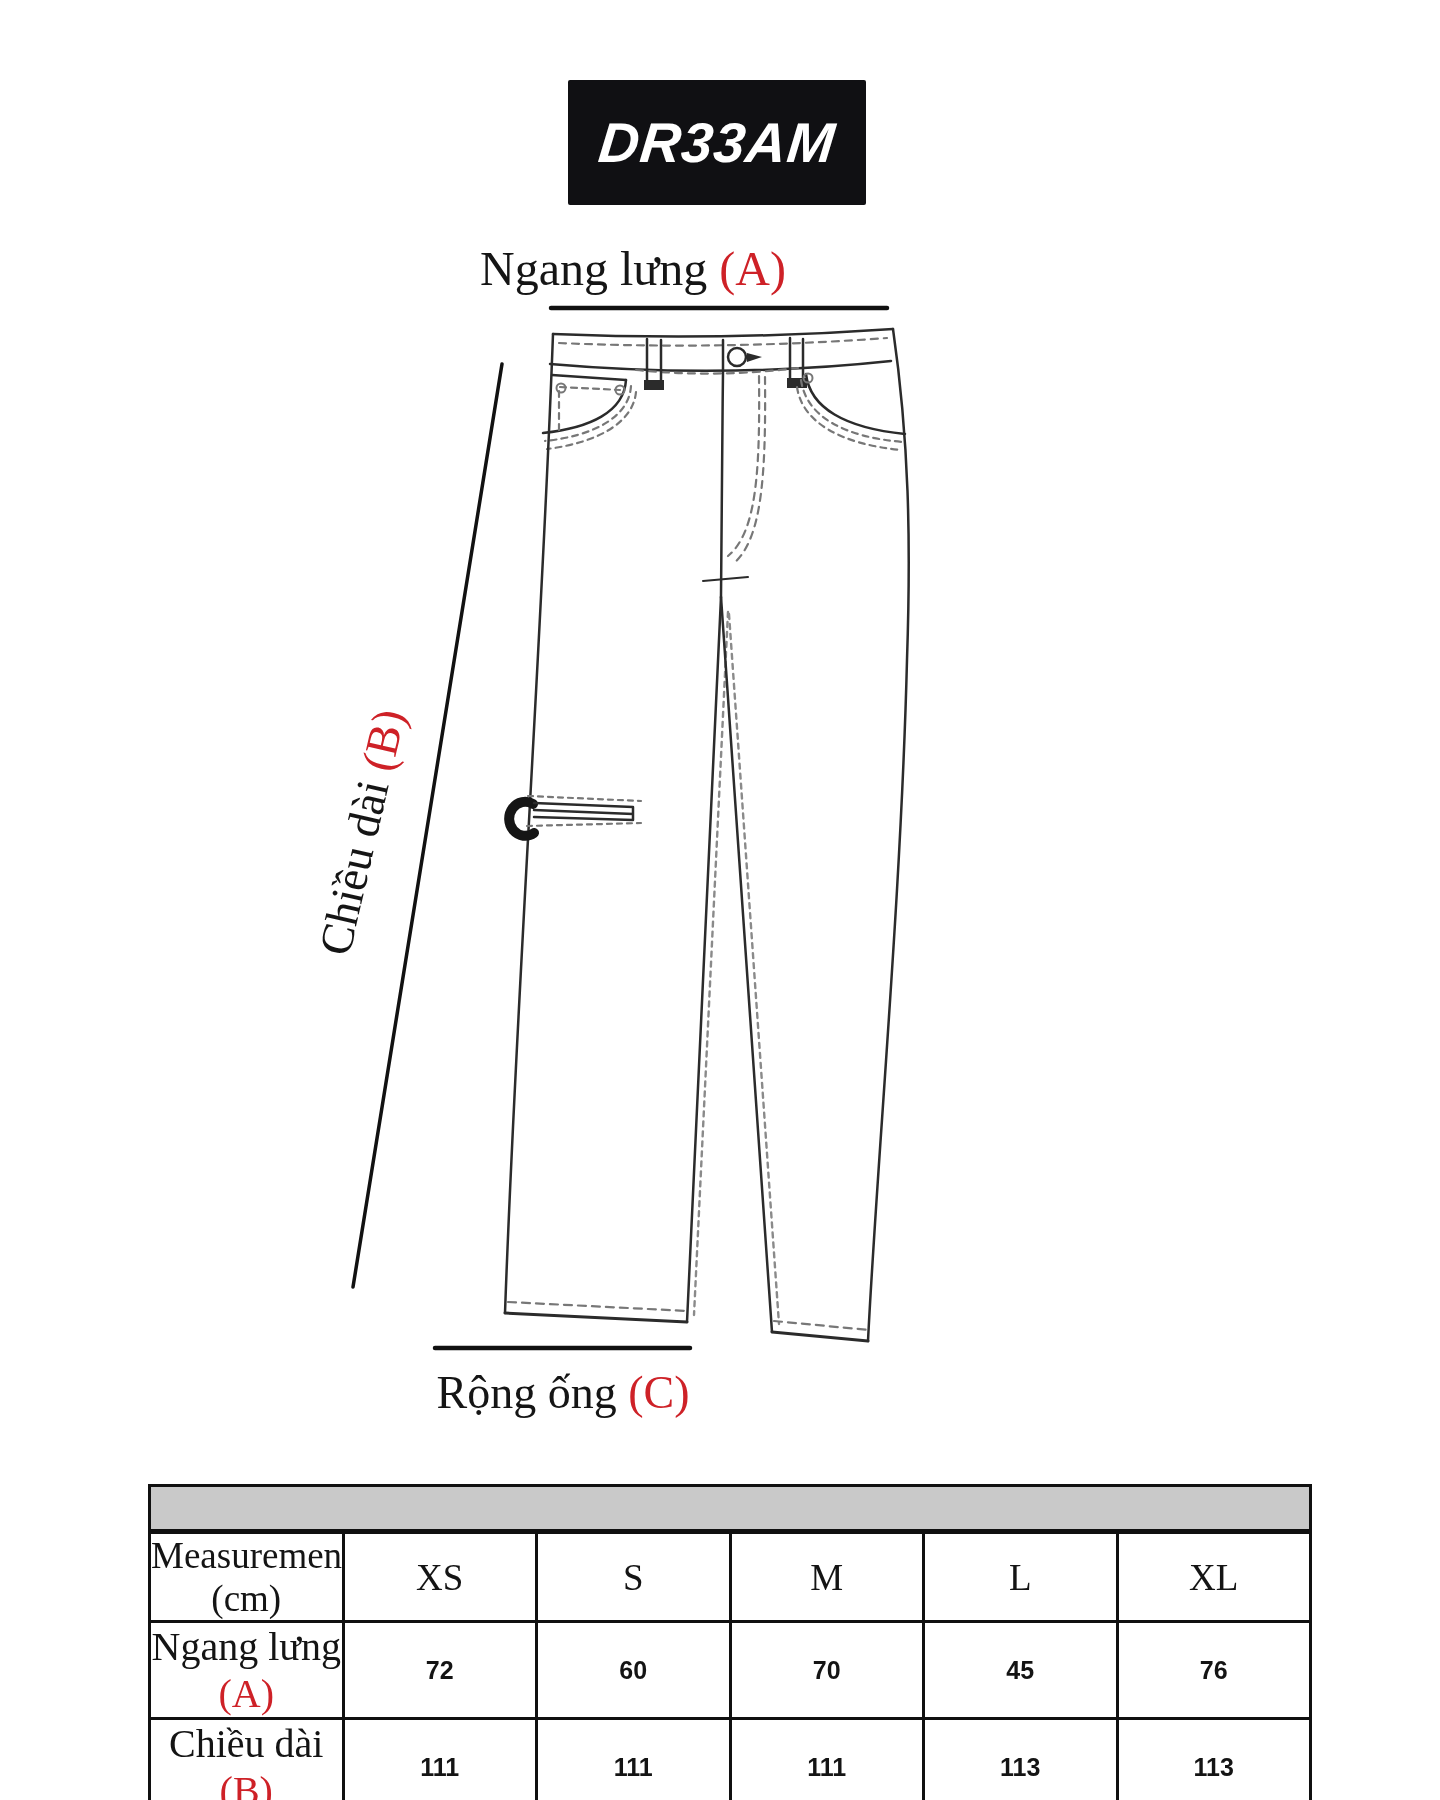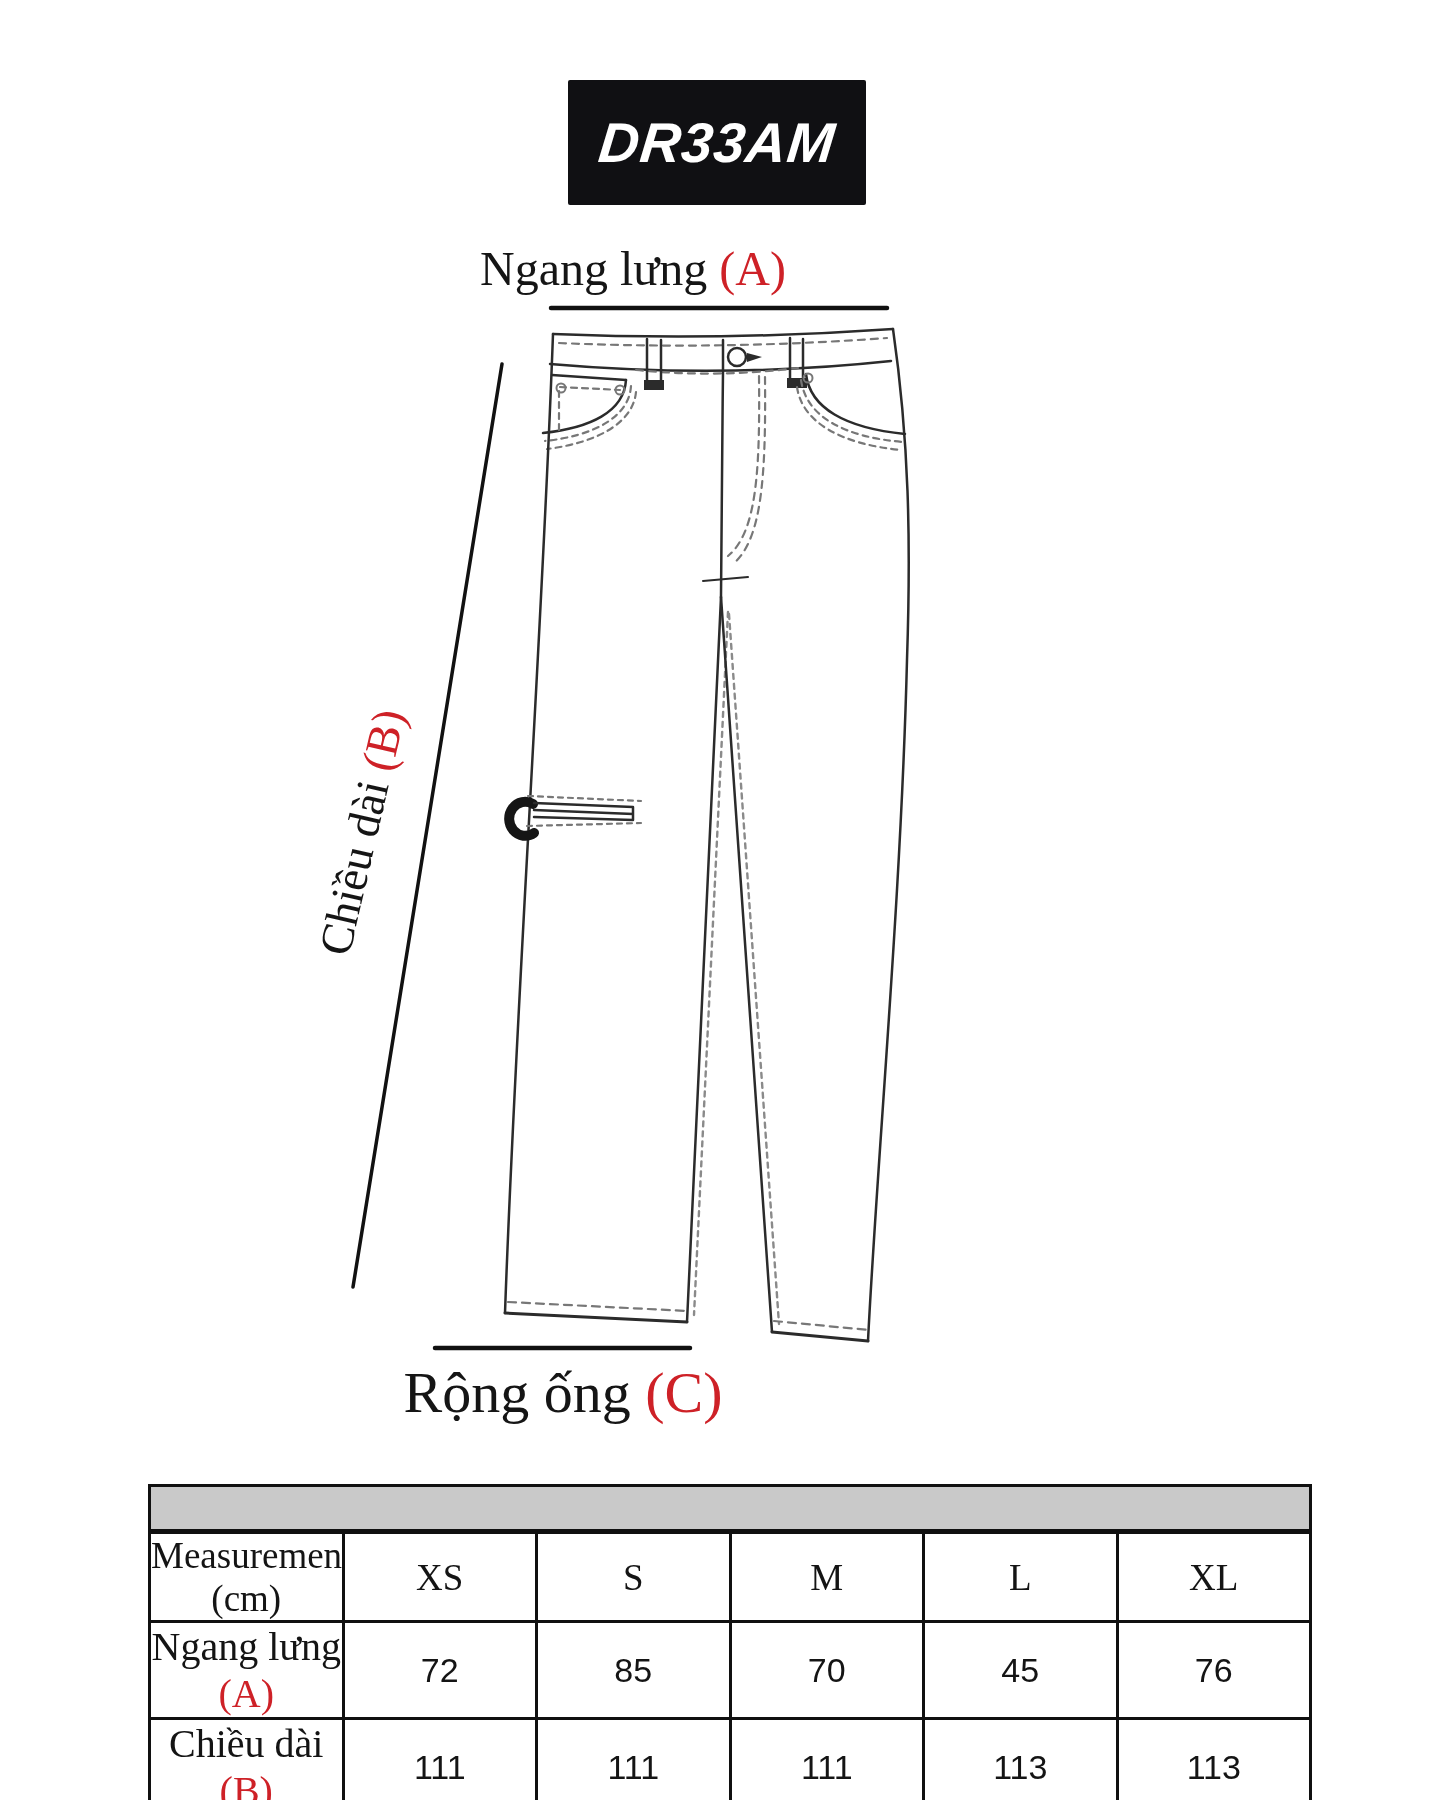--- a/index.html
+++ b/index.html
@@ -16,21 +16,21 @@
   }
   .logo-text{
     font-family:"Liberation Sans", sans-serif;font-weight:bold;font-style:italic;
     font-size:56px;color:#ffffff;letter-spacing:1px;transform:skewX(-6deg);
   }
 
   
   .meas-label{white-space:nowrap;color:#151515;}
   .label-a{left:633px;top:268px;font-size:48px;transform:translate(-50%,-50%);}
   .label-b{left:362px;top:832px;font-size:46px;transform:translate(-50%,-50%) rotate(-77deg);}
-  .label-c{left:563px;top:1392px;font-size:58px;transform:translate(-50%,-50%);}
+  .label-c{left:563px;top:1392px;font-size:46px;transform:translate(-50%,-50%);}
   .red{color:var(--accent,#ce2127);}
 
   
   svg.draw{left:0;top:0;width:1440px;height:1800px;}
 
   
   .size-table{
     left:148px;top:1484px;width:1164px;border-collapse:collapse;
     table-layout:fixed;color:#141414;
   }
@@ -38,21 +38,21 @@
     border:3px solid #101010;text-align:center;vertical-align:middle;
     padding:0;overflow:hidden;
   }
   .size-table .band{
     background:#c9c9c9;height:42px;border-bottom-width:5px;
   }
   .size-table .hdr td{height:49px;font-size:37px;}
   .size-table .r td{height:45px;}
   .size-table .lbl{font-size:40px;}
   .size-table .num{
-    font-family:"Liberation Sans", sans-serif;font-weight:normal;font-size:34px;
+    font-family:"Liberation Sans", sans-serif;font-weight:bold;font-size:25px;
   }
   .c0{width:375px;} .cs{width:158px;}
 </style>
 </head>
 <body style="--accent: #ce2127;">
 
 <div class="abs logo-box">
   <span class="logo-text">DR33AM</span>
 </div>
 
@@ -138,21 +138,21 @@
     <td class="c0">Measurement (cm)</td>
     <td class="cs">XS</td>
     <td class="cs">S</td>
     <td class="cs">M</td>
     <td class="cs">L</td>
     <td class="cs">XL</td>
   </tr>
   <tr class="r">
     <td class="lbl"><span>Ngang lưng </span><span class="red">(A)</span></td>
     <td class="num">72</td>
-    <td class="num">85</td>
+    <td class="num">60</td>
     <td class="num">70</td>
     <td class="num">45</td>
     <td class="num">76</td>
   </tr>
   <tr class="r">
     <td class="lbl"><span>Chiều dài </span><span class="red">(B)</span></td>
     <td class="num">111</td>
     <td class="num">111</td>
     <td class="num">111</td>
     <td class="num">113</td>

